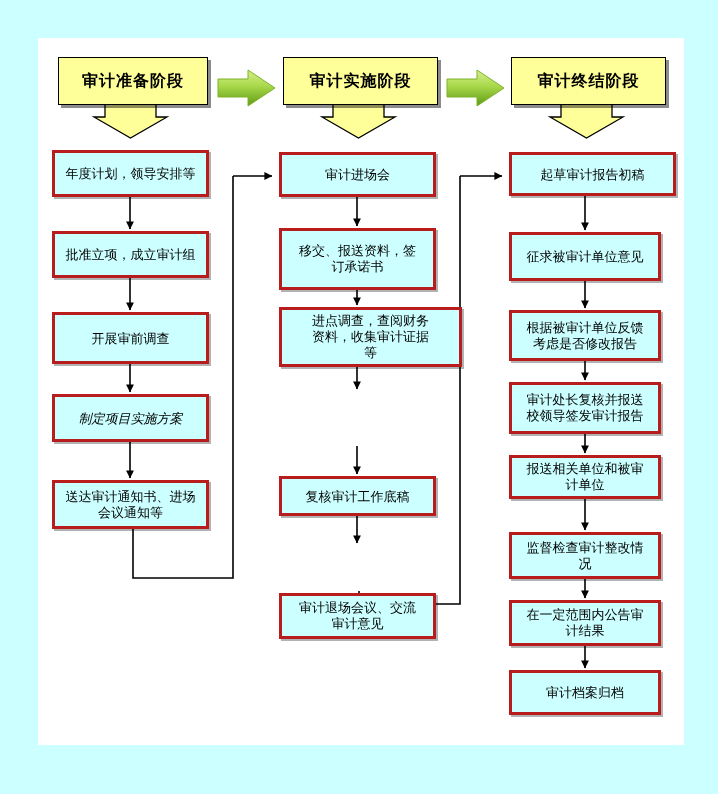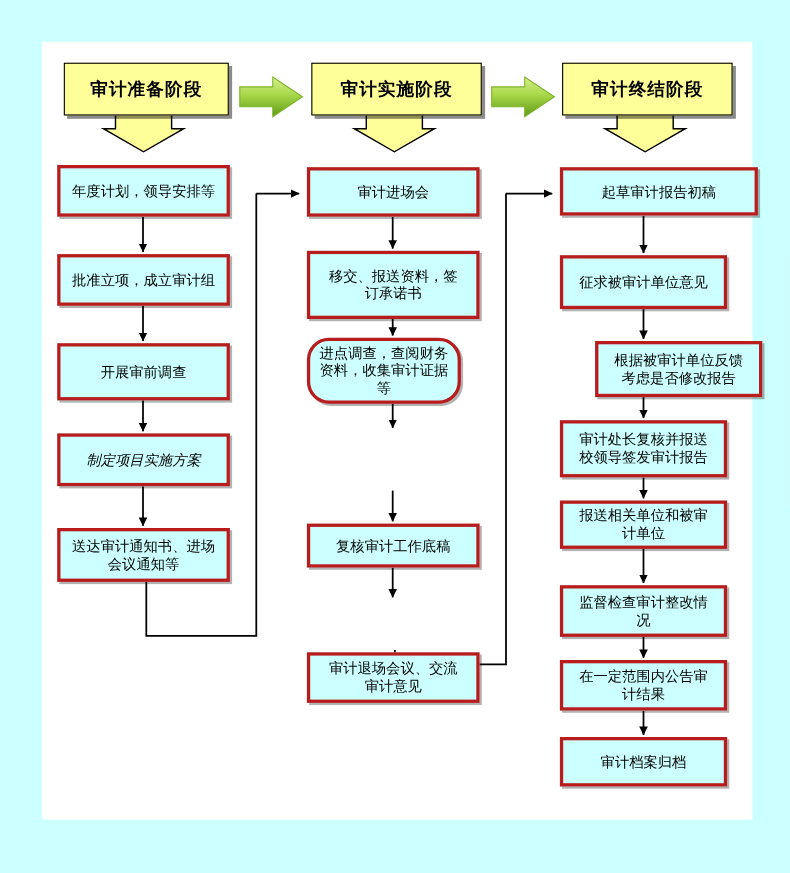--- a/index.html
+++ b/index.html
@@ -152,37 +152,37 @@
   <div class="node tight" style="left:52px;top:480px;width:157px;height:49px;">
     <span>送达审计通知书、进场<br>会议通知等</span>
     </div>
 
   <div class="node" style="left:279px;top:152px;width:157px;height:45px;">
     <span>审计进场会</span>
     </div>
   <div class="node tight" style="left:279px;top:228px;width:157px;height:62px;">
     <span>移交、报送资料，签<br>订承诺书</span>
     </div>
-  <div class="node tight" style="left:279px;top:307px;width:140px;height:60px;border-radius:20px;">
+  <div class="node tight" style="left:279px;top:307px;width:183px;height:60px;">
     <span>进点调查，查阅财务<br>资料，收集审计证据<br>等</span>
     </div>
   <div class="node" style="left:279px;top:476px;width:157px;height:40px;">
     <span>复核审计工作底稿</span>
     </div>
   <div class="node tight" style="left:279px;top:545px;width:157px;height:46px;margin-top:48px;">
     <span>审计退场会议、交流<br>审计意见</span>
     </div>
 
-  <div class="node" style="left:509px;top:152px;width:180px;height:44px;">
+  <div class="node" style="left:509px;top:152px;width:167px;height:44px;">
     <span>起草审计报告初稿</span>
     </div>
   <div class="node" style="left:509px;top:232px;width:152px;height:49px;">
     <span>征求被审计单位意见</span>
     </div>
-  <div class="node tight" style="left:509px;top:310px;width:152px;height:51px;margin-left:32px;">
+  <div class="node tight" style="left:509px;top:310px;width:152px;height:51px;">
     <span>根据被审计单位反馈<br>考虑是否修改报告</span>
     </div>
   <div class="node tight" style="left:509px;top:382px;width:152px;height:52px;">
     <span>审计处长复核并报送<br>校领导签发审计报告</span>
     </div>
   <div class="node tight" style="left:509px;top:455px;width:152px;height:44px;">
     <span>报送相关单位和被审<br>计单位</span>
     </div>
   <div class="node tight" style="left:509px;top:532px;width:152px;height:47px;">
     <span>监督检查审计整改情<br>况</span>

